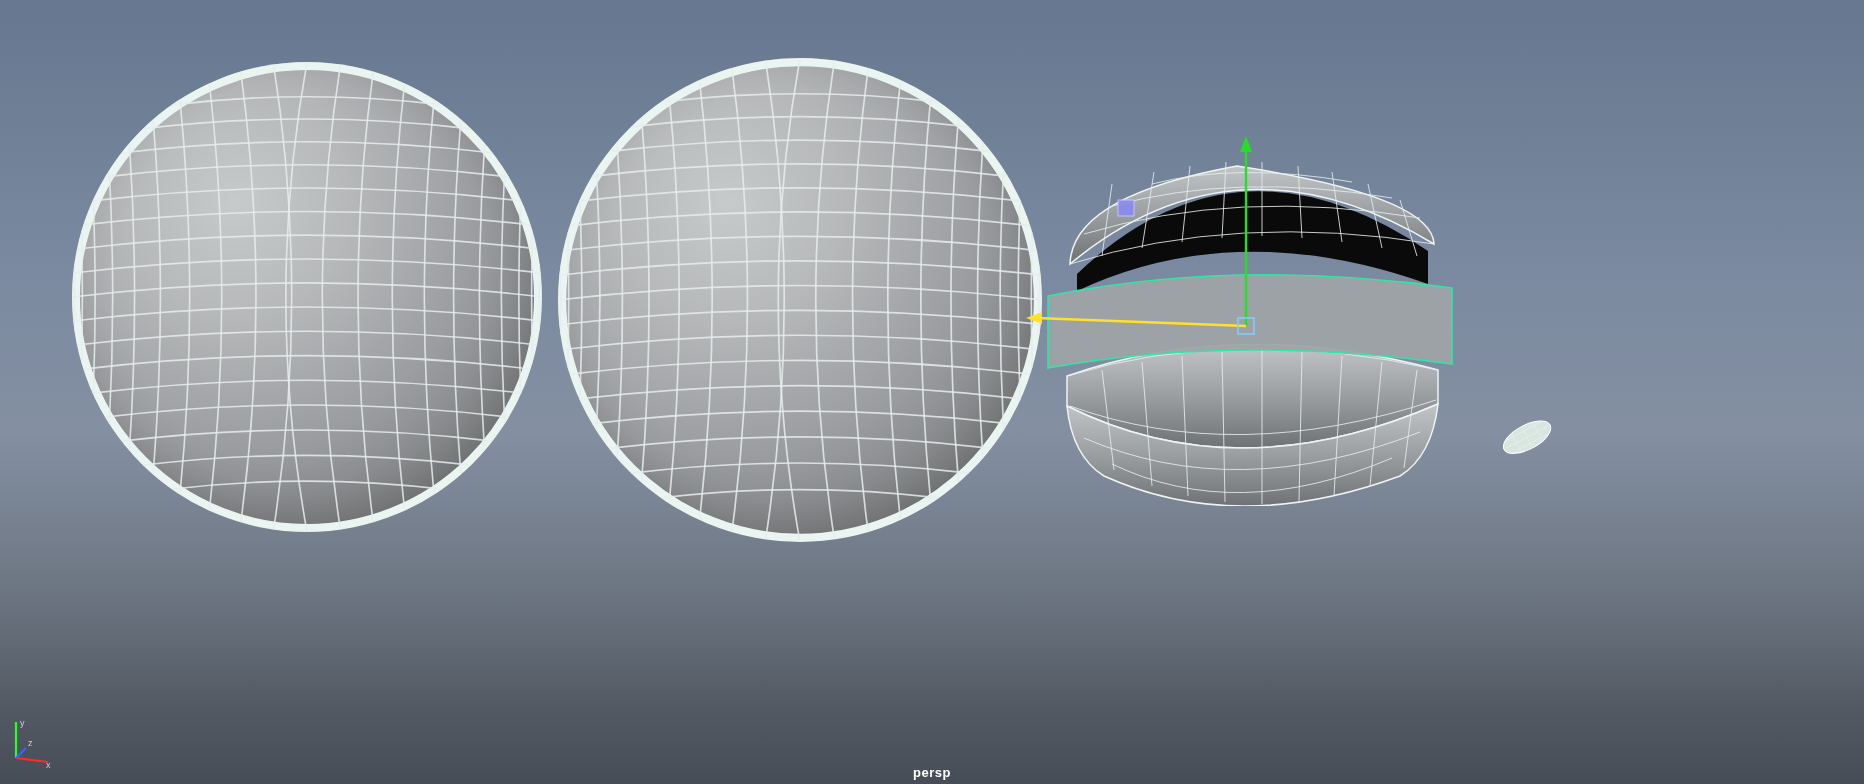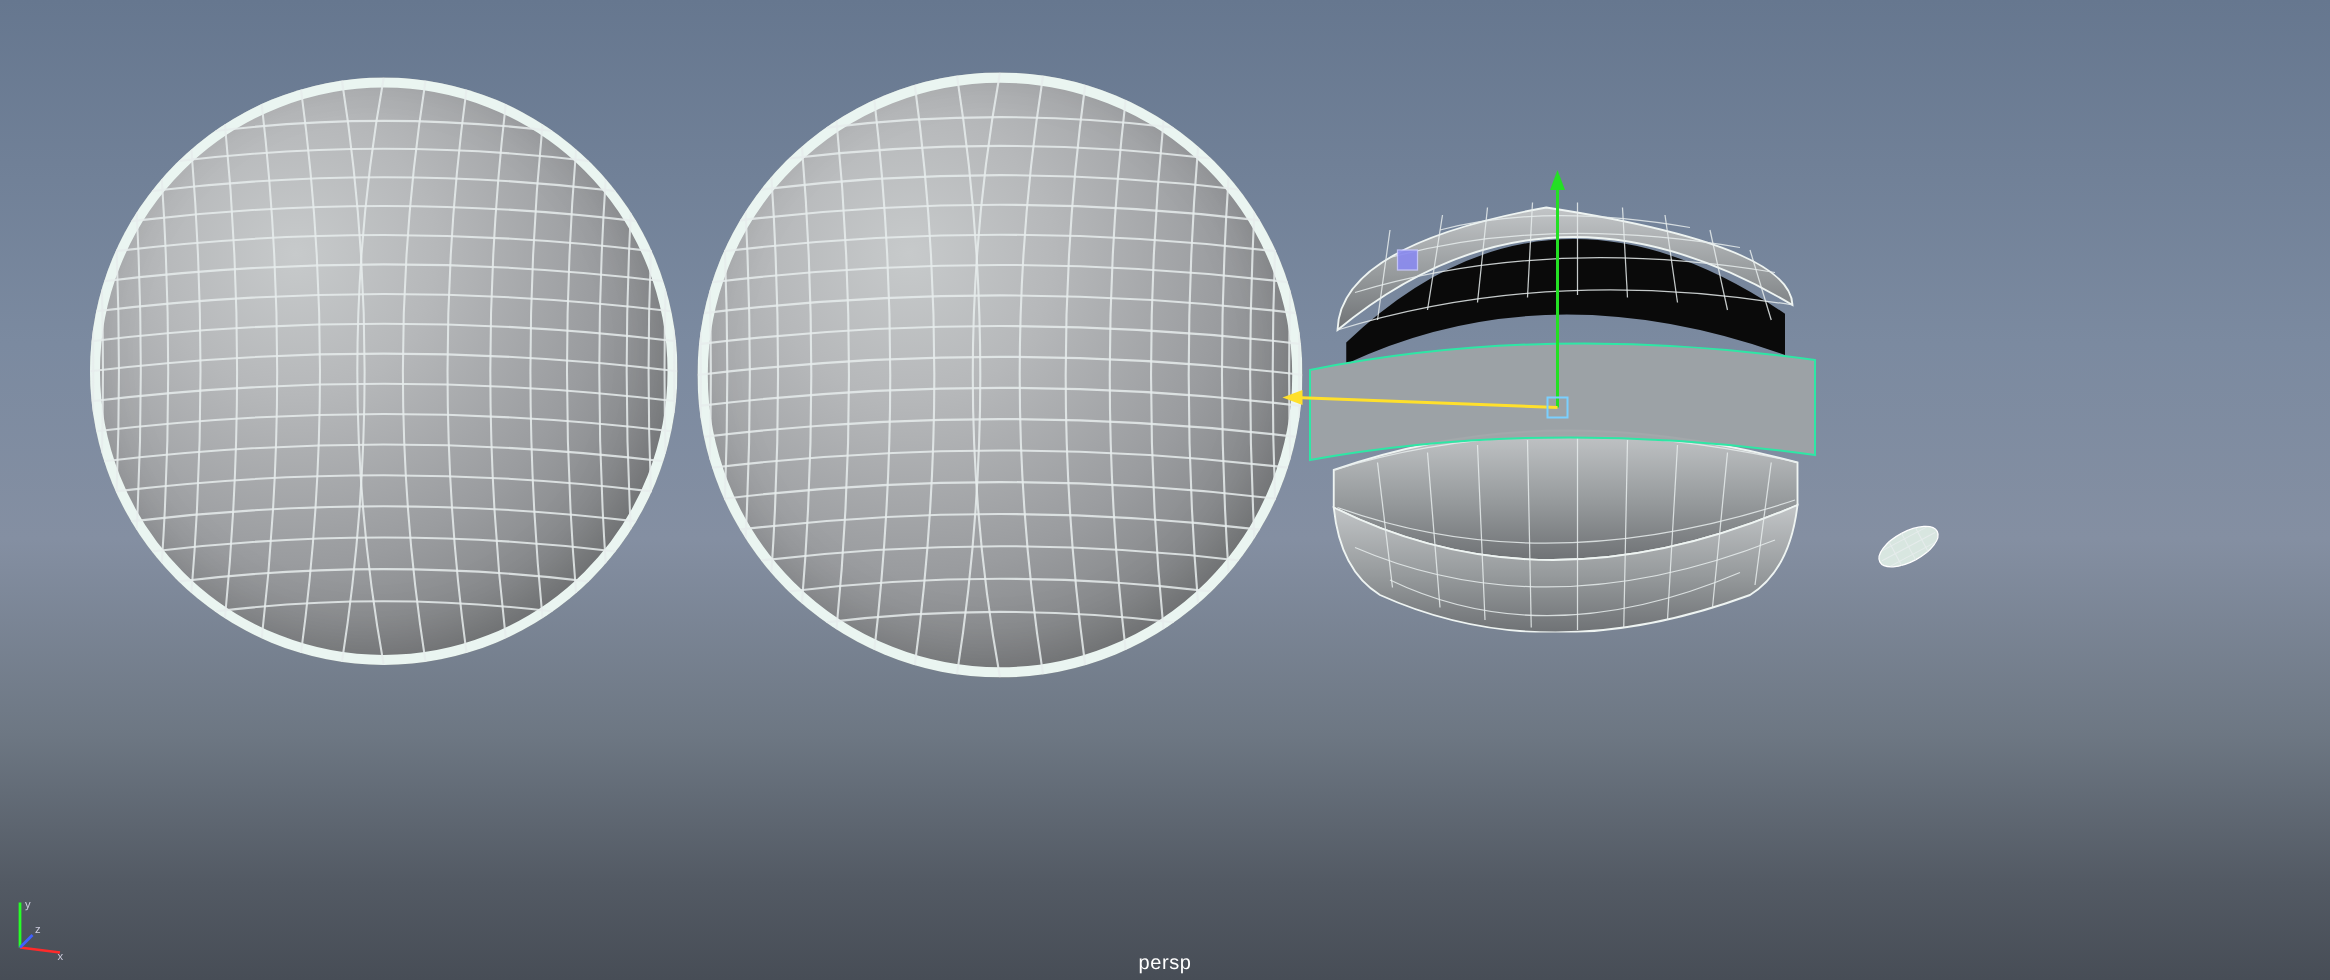--- a/index.html
+++ b/index.html
@@ -73,22 +73,22 @@
   .gz-c { fill: none; stroke: #7ad0ff; stroke-width: 1.6; }
   .gz-sq { fill: #8a8af0; stroke: #c7c7ff; stroke-width:1; opacity:0.9; }
 
   
   .cam-label {
     position: absolute;
     bottom: 4px;
     left: 50%;
     transform: translateX(-50%);
     color: #fff;
-    font-size: 16px;
-    font-weight: normal;
+    font-size: 13px;
+    font-weight: bold;
     letter-spacing: .5px;
   }
 </style>
 </head>
 <body>
 
 <div class="viewport">
 
   <div id="sphA" class="sphere" style="left: 72px; top: 62px; width: 470px; height: 470px;">
     <svg class="wire" width="100%" height="100%" viewBox="0 0 100 100" preserveAspectRatio="none">

